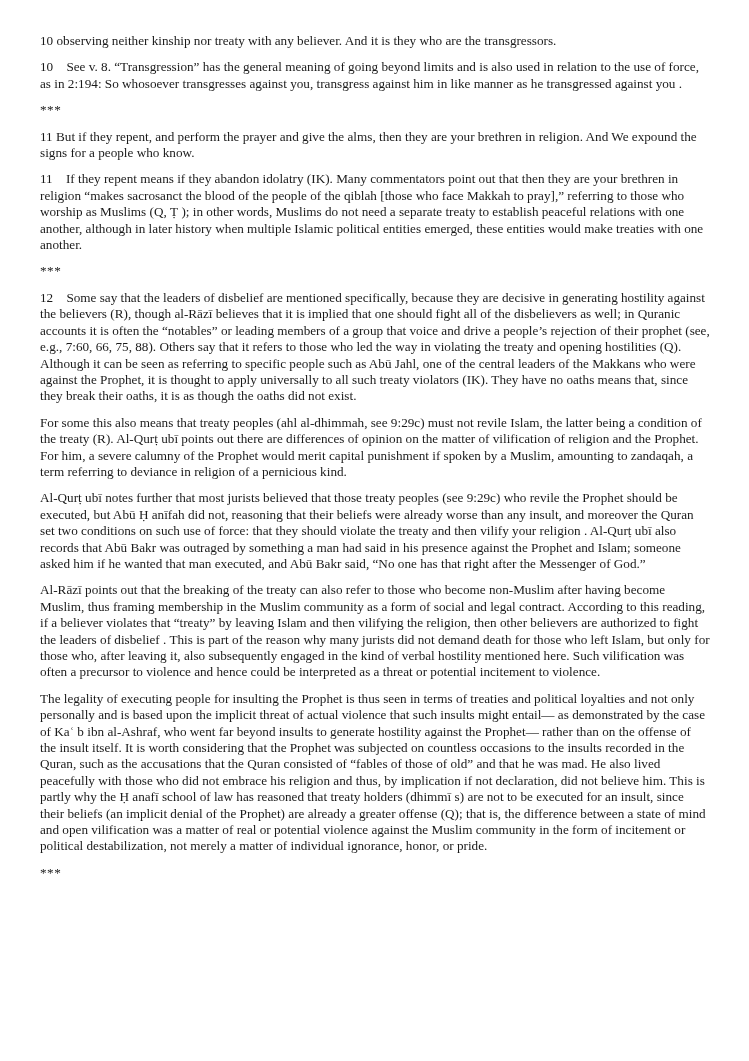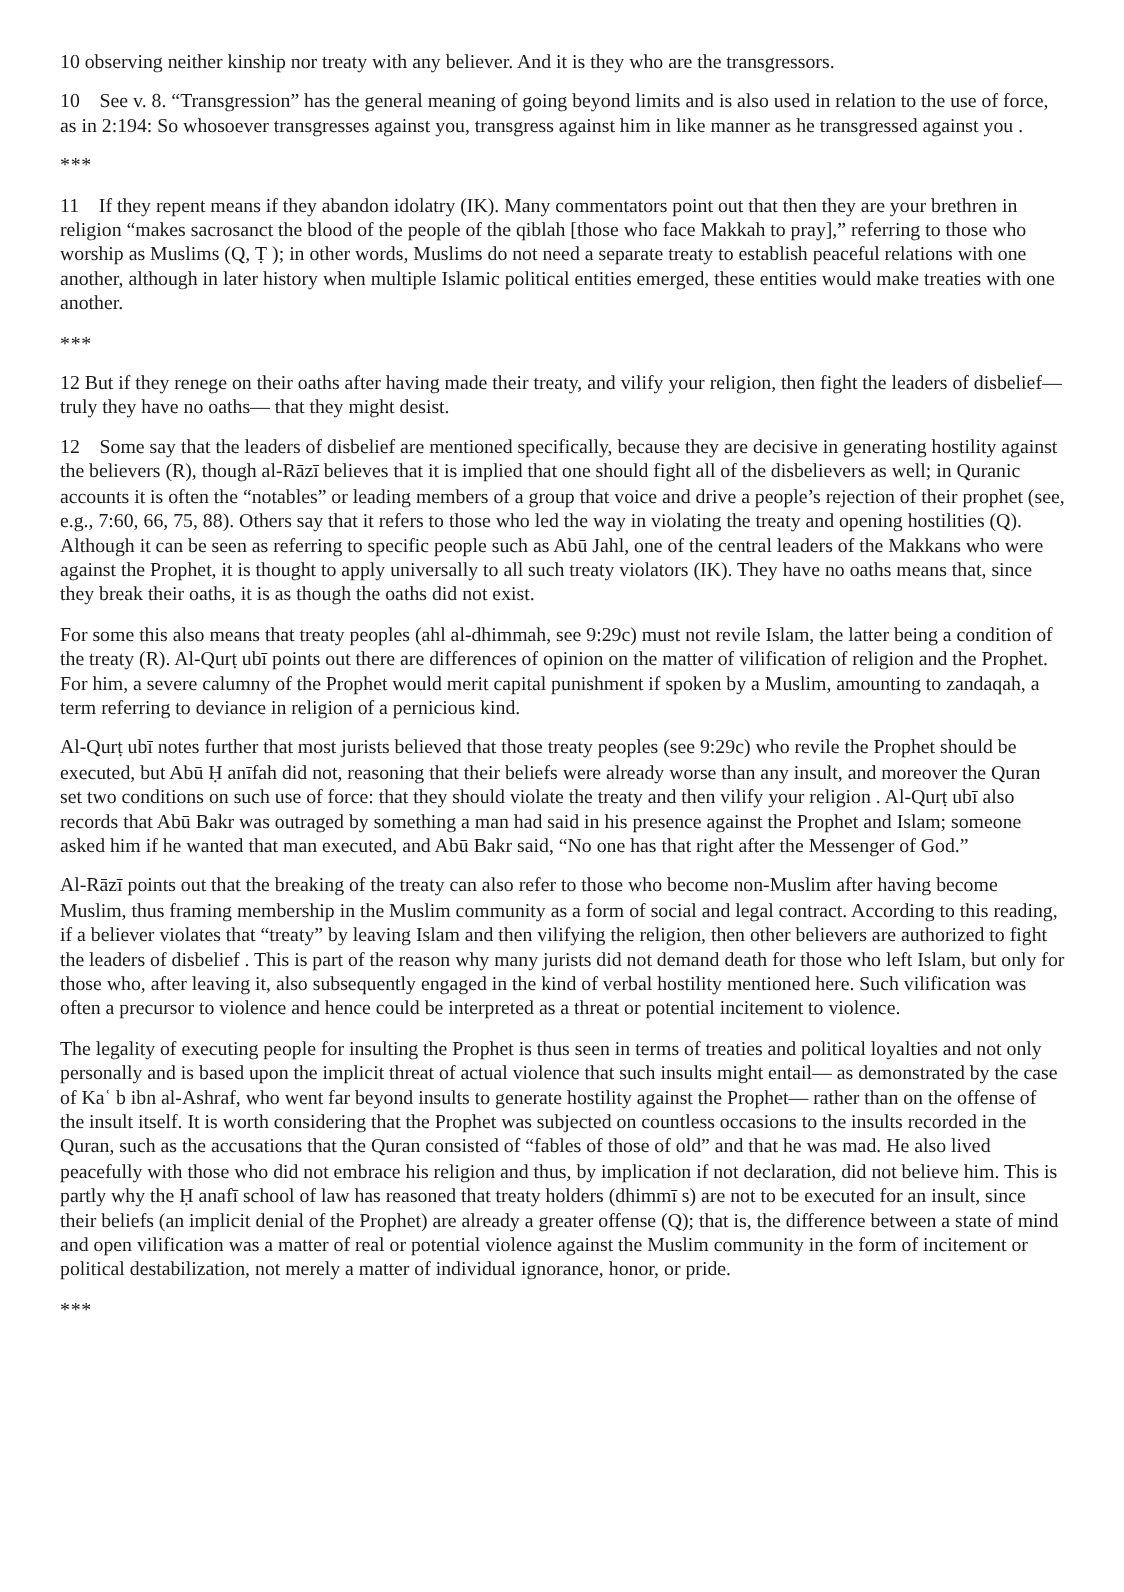--- a/index.html
+++ b/index.html
@@ -41,23 +41,23 @@
   }
 </style>
 </head>
 <body style="background: rgb(255, 255, 255); color: rgb(26, 26, 26);">
 
 <div class="page">
   <div class="doc" id="doc">
       <p class="block verse"><span class="run">10 observing neither kinship nor treaty with any believer. And it is they who are the transgressors.</span></p>
       <p class="block commentary"><span class="run">10    See v. 8. “Transgression” has the general meaning of going beyond limits and is also used in relation to the use of force, as in 2:194: </span><span class="run run-italic">So whosoever transgresses against you, transgress against him in like manner as he transgressed against you</span><span class="run"> .</span></p>
       <p class="block separator separator"><span class="run">***</span></p>
+      <p class="block verse"><span class="run">11 But if they repent, and perform the prayer and give the alms, then they are your brethren in religion. And We expound the signs for a people who know.</span></p>
       <p class="block commentary"><span class="run">11    </span><span class="run run-italic">If they repent</span><span class="run"> means if they abandon idolatry (IK). Many commentators point out that </span><span class="run run-italic">then they are your brethren in religion</span><span class="run"> “makes sacrosanct the blood of the people of the </span><span class="run run-italic">qiblah</span><span class="run"> [those who face Makkah to pray],” referring to those who worship as Muslims (Q, Ṭ ); in other words, Muslims do not need a separate treaty to establish peaceful relations with one another, although in later history when multiple Islamic political entities emerged, these entities would make treaties with one another.</span></p>
       <p class="block separator separator"><span class="run">***</span></p>
-      <p class="block verse"><span class="run">12 But if they renege on their oaths after having made their treaty, and vilify your religion, then fight the leaders of disbelief— truly they have no oaths— that they might desist.</span></p>
       <p class="block commentary"><span class="run">12    Some say that the </span><span class="run run-italic">leaders of disbelief</span><span class="run"> are mentioned specifically, because they are decisive in generating hostility against the believers (R), though al-Rāzī believes that it is implied that one should fight all of the disbelievers as well; in Quranic accounts it is often the “notables” or leading members of a group that voice and drive a people’s rejection of their prophet (see, e.g., 7:60, 66, 75, 88). Others say that it refers to those who led the way in violating the treaty and opening hostilities (Q). Although it can be seen as referring to specific people such as Abū Jahl, one of the central leaders of the Makkans who were against the Prophet, it is thought to apply universally to all such treaty violators (IK). </span><span class="run run-italic">They have no oaths</span><span class="run"> means that, since they break their oaths, it is as though the oaths did not exist.</span></p>
       <p class="block commentary"><span class="run">For some this also means that treaty peoples (</span><span class="run run-italic">ahl al-dhimmah,</span><span class="run"> see 9:29c) must not revile Islam, the latter being a condition of the treaty (R). Al-Qurṭ ubī points out there are differences of opinion on the matter of vilification of religion and the Prophet. For him, a severe calumny of the Prophet would merit capital punishment if spoken by a Muslim, amounting to </span><span class="run run-italic">zandaqah,</span><span class="run"> a term referring to deviance in religion of a pernicious kind.</span></p>
       <p class="block commentary"><span class="run">Al-Qurṭ ubī notes further that most jurists believed that those treaty peoples (see 9:29c) who revile the Prophet should be executed, but Abū Ḥ anīfah did not, reasoning that their beliefs were already worse than any insult, and moreover the Quran set two conditions on such use of force: that they should violate the treaty and then </span><span class="run run-italic">vilify your religion</span><span class="run"> . Al-Qurṭ ubī also records that Abū Bakr was outraged by something a man had said in his presence against the Prophet and Islam; someone asked him if he wanted that man executed, and Abū Bakr said, “No one has that right after the Messenger of God.”</span></p>
       <p class="block commentary"><span class="run">Al-Rāzī points out that the breaking of the treaty can also refer to those who become non-Muslim after having become Muslim, thus framing membership in the Muslim community as a form of social and legal contract. According to this reading, if a believer violates that “treaty” by leaving Islam and then vilifying the religion, then other believers are authorized to </span><span class="run run-italic">fight the leaders of disbelief</span><span class="run"> . This is part of the reason why many jurists did not demand death for those who left Islam, but only for those who, after leaving it, also subsequently engaged in the kind of verbal hostility mentioned here. Such vilification was often a precursor to violence and hence could be interpreted as a threat or potential incitement to violence.</span></p>
       <p class="block commentary"><span class="run">The legality of executing people for insulting the Prophet is thus seen in terms of treaties and political loyalties and not only personally and is based upon the implicit threat of actual violence that such insults might entail— as demonstrated by the case of Kaʿ b ibn al-Ashraf, who went far beyond insults to generate hostility against the Prophet— rather than on the offense of the insult itself. It is worth considering that the Prophet was subjected on countless occasions to the insults recorded in the Quran, such as the accusations that the Quran consisted of “fables of those of old” and that he was mad. He also lived peacefully with those who did not embrace his religion and thus, by implication if not declaration, did not believe him. This is partly why the Ḥ anafī school of law has reasoned that treaty holders (</span><span class="run run-italic">dhimmī</span><span class="run"> s) are not to be executed for an insult, since their beliefs (an implicit denial of the Prophet) are already a greater offense (Q); that is, the difference between a state of mind and open vilification was a matter of real or potential violence against the Muslim community in the form of incitement or political destabilization, not merely a matter of individual ignorance, honor, or pride.</span></p>
       <p class="block separator separator"><span class="run">***</span></p>
     </div>
 </div>
 
 </body></html>

